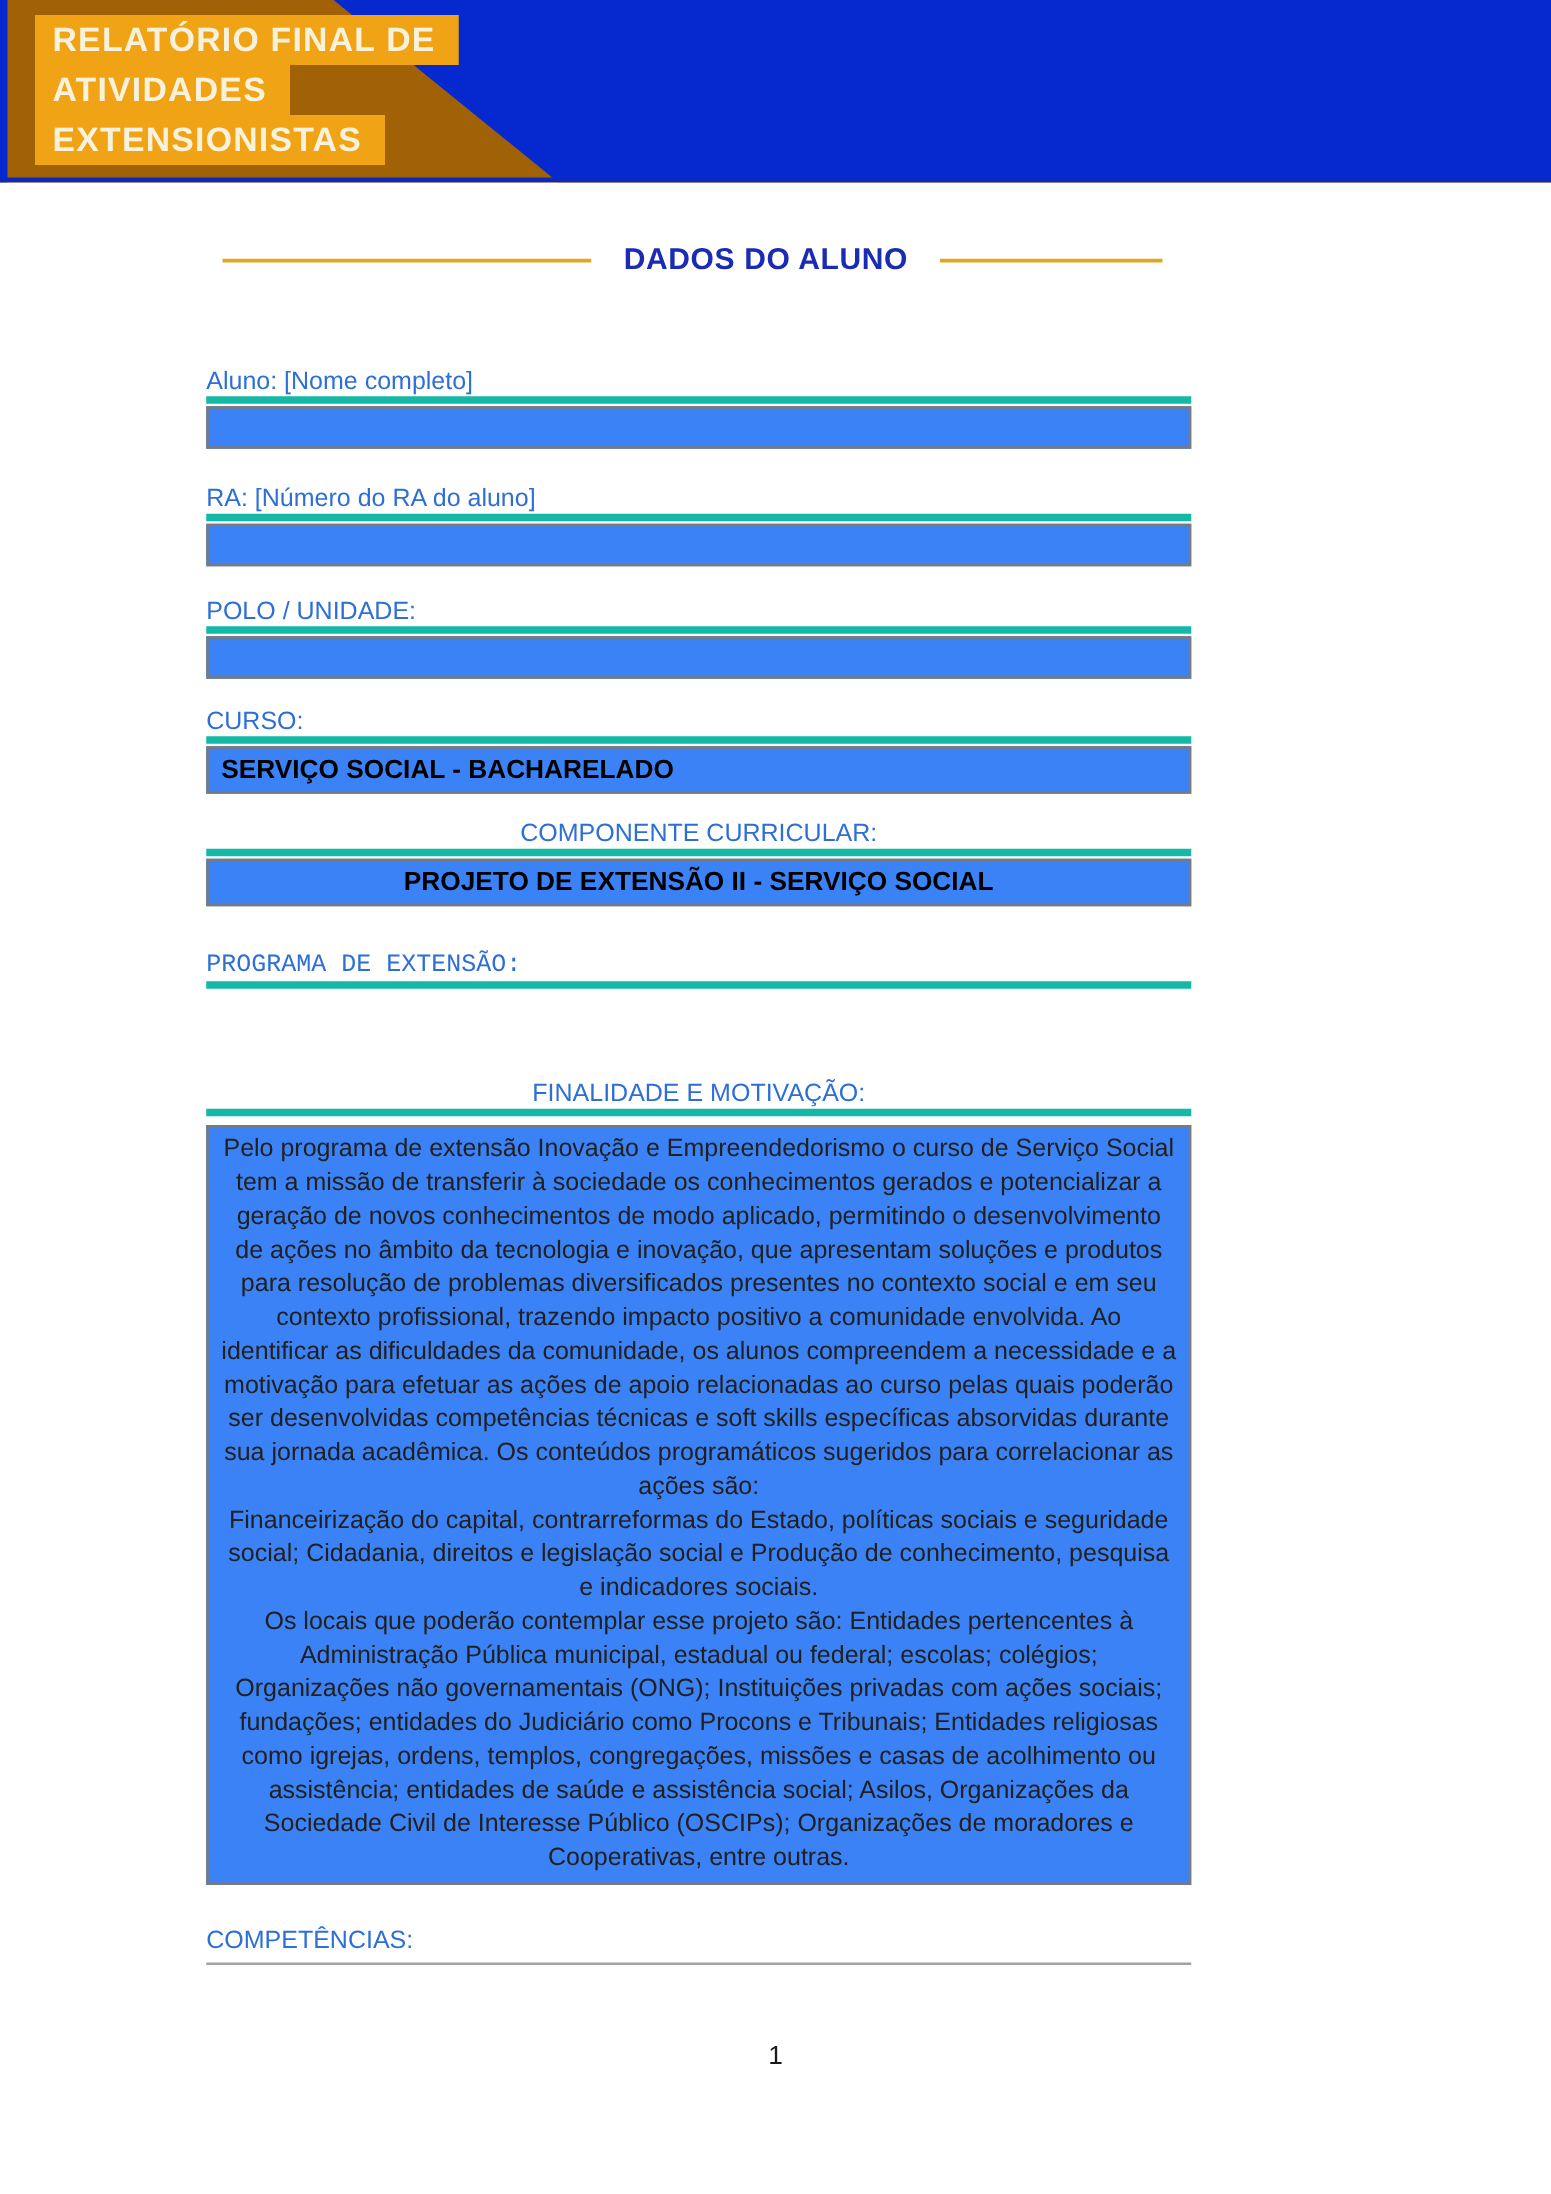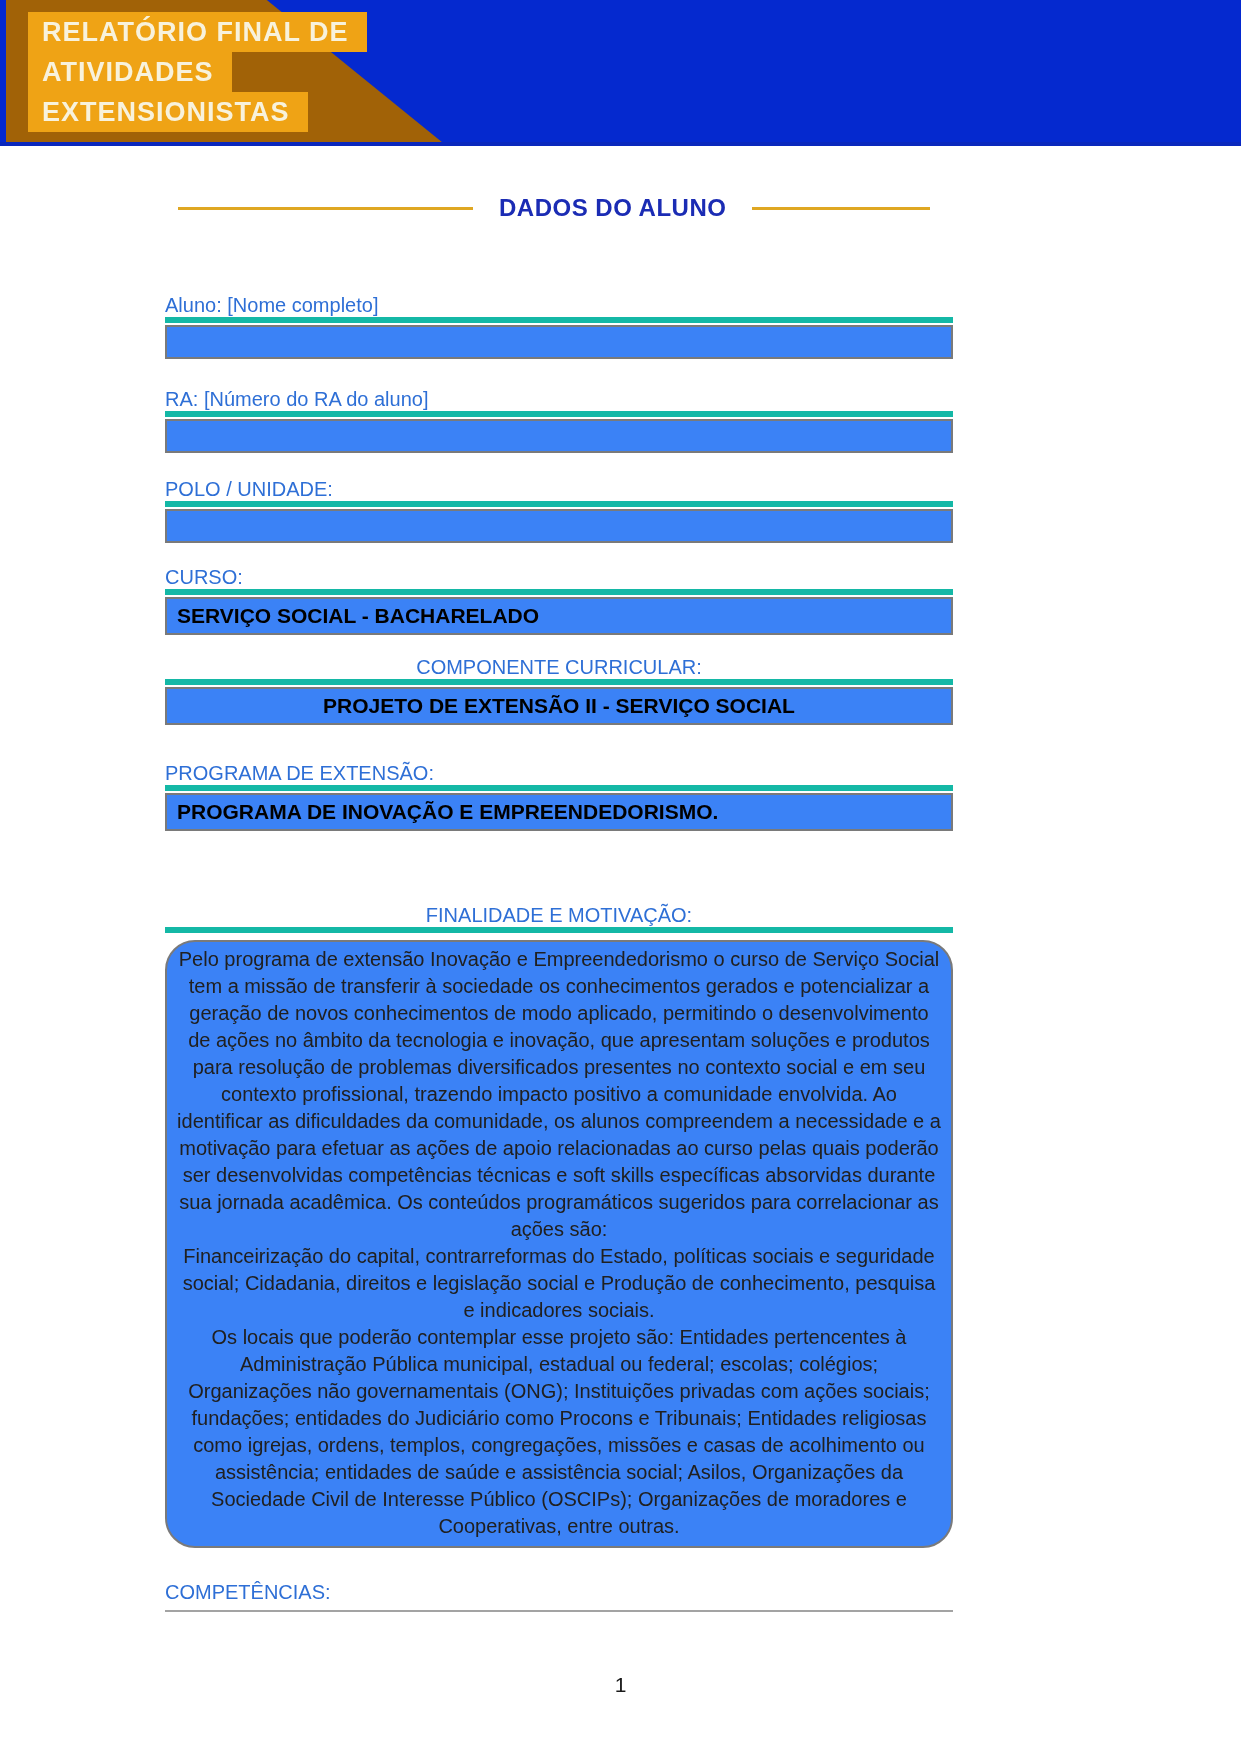--- a/index.html
+++ b/index.html
@@ -88,29 +88,28 @@
     font-weight:bold;
     color:#000000;
     line-height:32px;
     padding:1px 10px;
   }
   .box.textblock{
     font-size:20px;
     line-height:27px;
     color:#202020;
     padding:4px 10px 6px 10px;
-    border-radius:30px;
   }
   .box.textblock p{margin:0;}
 
   .field.aluno{margin-top:70px;}
   .field.polo{margin-top:24px;}
   .field.curso{margin-top:22px;}
   .field.componente{margin-top:20px;text-align:center;}
-  .field.programa{margin-top:36px;}
+  .field.programa{margin-top:36px;font-family:Liberation Mono, monospace;}
   .field.finalidade{margin-top:72px;text-align:center;}
   .field.finalidade .box{margin-top:7px;}
   .field.competencias{margin-top:32px;}
   .field.competencias .label{
     padding-bottom:6px;
     border-bottom:2px solid #a3a3a3;
   }
 
   
   .page-number{
@@ -164,21 +163,20 @@
       <div class="box value">SERVIÇO SOCIAL - BACHARELADO</div>
     </div>
 
     <div class="field componente">
       <div class="label">COMPONENTE CURRICULAR:</div>
       <div class="box value">PROJETO DE EXTENSÃO II - SERVIÇO SOCIAL</div>
     </div>
 
     <div class="field programa">
       <div class="label">PROGRAMA DE EXTENSÃO:</div>
-      <div class="box value">PROGRAMA DE INOVAÇÃO E EMPREENDEDORISMO.</div>
     </div>
 
     <div class="field finalidade">
       <div class="label">FINALIDADE E MOTIVAÇÃO:</div>
       <div class="box textblock">
         <p>Pelo programa de extensão Inovação e Empreendedorismo o curso de Serviço Social tem a missão de transferir à sociedade os conhecimentos gerados e potencializar a geração de novos conhecimentos de modo aplicado, permitindo o desenvolvimento de ações no âmbito da tecnologia e inovação, que apresentam soluções e produtos para resolução de problemas diversificados presentes no contexto social e em seu contexto profissional, trazendo impacto positivo a comunidade envolvida. Ao identificar as dificuldades da comunidade, os alunos compreendem a necessidade e a motivação para efetuar as ações de apoio relacionadas ao curso pelas quais poderão ser desenvolvidas competências técnicas e soft skills específicas absorvidas durante sua jornada acadêmica. Os conteúdos programáticos sugeridos para correlacionar as ações são:</p>
         <p>Financeirização do capital, contrarreformas do Estado, políticas sociais e seguridade social; Cidadania, direitos e legislação social e Produção de conhecimento, pesquisa e indicadores sociais.</p>
         <p>Os locais que poderão contemplar esse projeto são: Entidades pertencentes à Administração Pública municipal, estadual ou federal; escolas; colégios; Organizações não governamentais (ONG); Instituições privadas com ações sociais; fundações; entidades do Judiciário como Procons e Tribunais; Entidades religiosas como igrejas, ordens, templos, congregações, missões e casas de acolhimento ou assistência; entidades de saúde e assistência social; Asilos, Organizações da Sociedade Civil de Interesse Público (OSCIPs); Organizações de moradores e Cooperativas, entre outras.</p>
       </div>
     </div>

